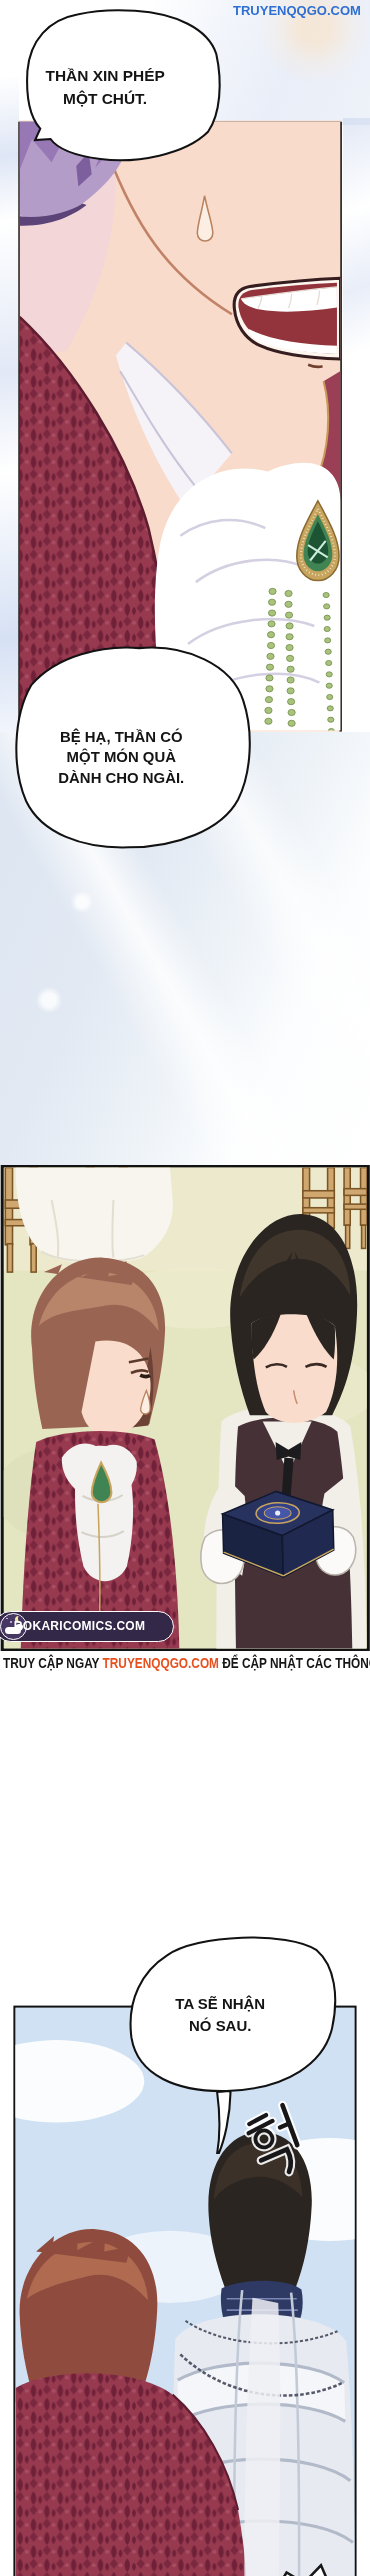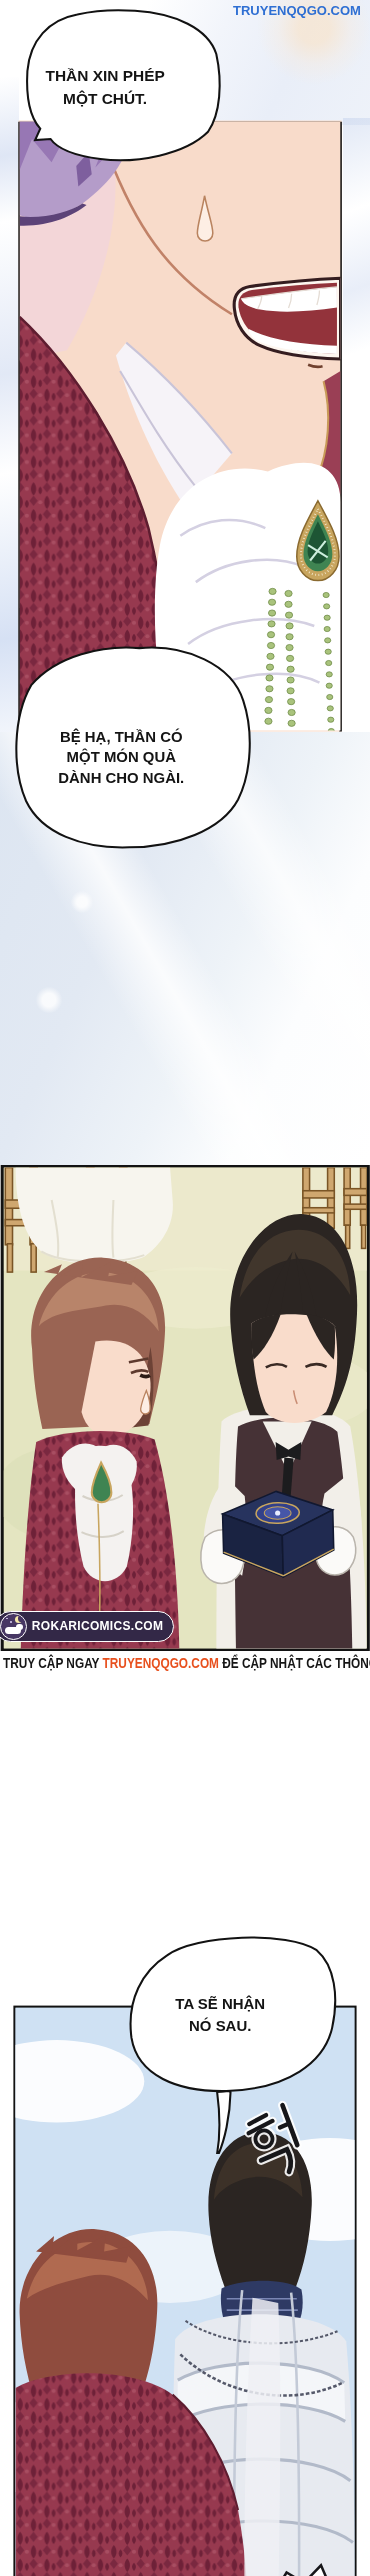--- a/index.html
+++ b/index.html
@@ -253,21 +253,21 @@
 
 <div class="abs" style="left:-5.2px;top:1611px;width:179px;height:31px;background:#332847;border:1.5px solid #ffffff;border-radius:15.5px;box-sizing:border-box;">
   <div class="abs" style="left:4.1px;top:0.5px;width:27px;height:27px;border-radius:50%;background:#473763;border:1px solid #ffffff;box-sizing:border-box;overflow:hidden;">
     <div class="abs" style="left:14.4px;top:2.1px;width:7.2px;height:7.2px;border-radius:50%;background:#f5e9a8;"></div>
     <div class="abs" style="left:17px;top:1.5px;width:6.7px;height:6.7px;border-radius:50%;background:#473763;"></div>
     <div class="abs" style="left:4.1px;top:13.4px;width:15.5px;height:7.2px;border-radius:4.6px;background:#ffffff;"></div>
     <div class="abs" style="left:15.5px;top:10.3px;width:6.2px;height:6.2px;border-radius:50%;background:#ffffff;"></div>
     <div class="abs" style="left:5.2px;top:4.1px;width:1.5px;height:1.5px;border-radius:50%;background:#cfc3e8;"></div>
     <div class="abs" style="left:9.3px;top:7.7px;width:1.5px;height:1.5px;border-radius:50%;background:#cfc3e8;"></div>
   </div>
-  <div class="abs" style="left:36px;top:7.2px;font-size:12px;font-weight:bold;color:#ffffff;letter-spacing:0.3px;">ROKARICOMICS.COM</div>
+  <div class="abs" style="left:18px;top:7.2px;font-size:12px;font-weight:bold;color:#ffffff;letter-spacing:0.3px;">ROKARICOMICS.COM</div>
 </div>
 
 <div class="abs" style="left:2.6px;top:1654px;width:366px;height:15.5px;font-size:15px;font-weight:bold;white-space:nowrap;color:#161616;"><span style="display:inline-block;transform-origin:0 0;transform:scaleX(0.7892);">TRUY CẬP NGAY <span style="color:#e8501e;">TRUYENQQGO.COM</span> ĐỂ CẬP NHẬT CÁC THÔNG TIN MỚI NHẤT VỀ TRUYỆN</span></div>
 
 <svg class="abs" style="left:0;top:2004px;" width="371" height="621" viewBox="0 3890 720 1205">
   <rect x="28" y="3895" width="662" height="1192" fill="#cfe1f3" stroke="#121212" stroke-width="4"></rect>
   <g clip-path="url(#p3clip)">
     <clipPath id="p3clip">
         <rect x="30" y="3897" width="658" height="1188"></rect>
       </clipPath>

